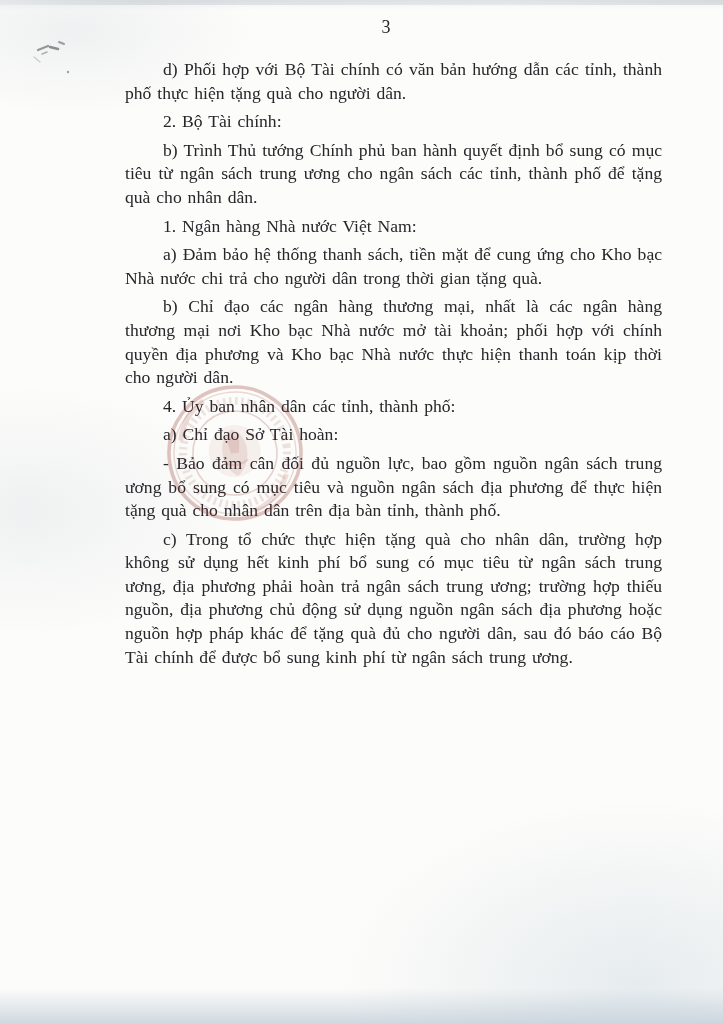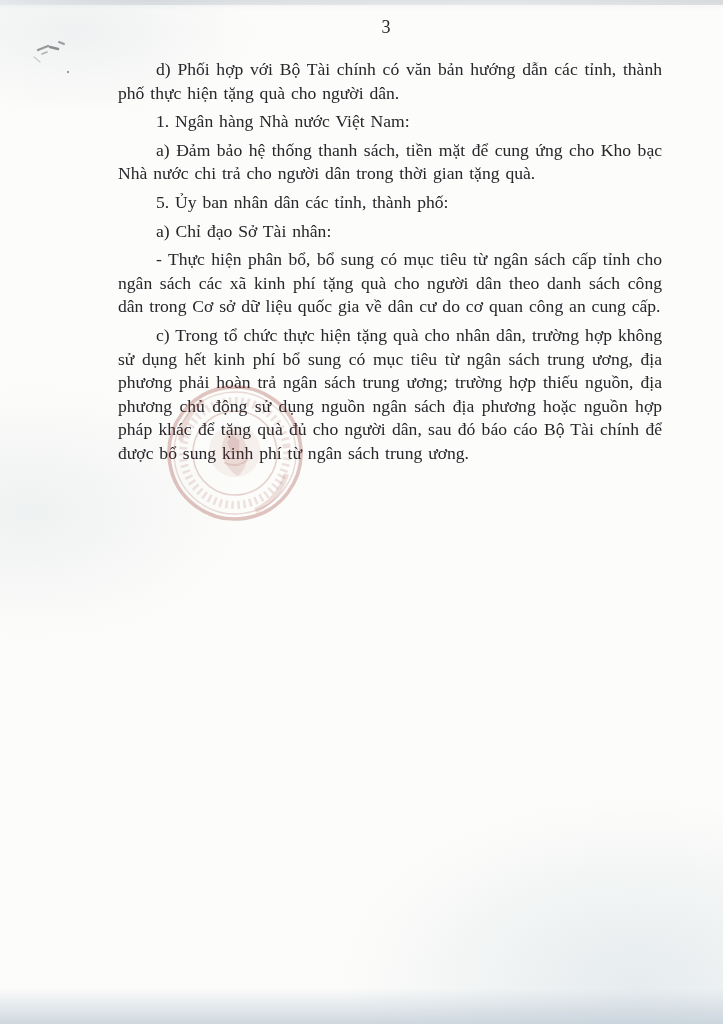--- a/index.html
+++ b/index.html
@@ -26,21 +26,21 @@
     position:relative;
     padding:15px 61px 0 110px;
   }
   .page-number{
     text-align:center;
     font-size:18px;
     line-height:24px;
     margin:0 0 19px 0;
   }
   .body-text p{
-    margin:0 0 5px 8px;
+    margin:0 0 5px 15px;
     font-size:17.6px;
     line-height:23.6px;
     text-align:justify;
     text-indent:38px;
     word-spacing:1.5px;
   }
   .stamp{
     position:absolute;
     left:163px;top:381px;
     width:145px;height:145px;
@@ -67,25 +67,28 @@
       <path d="M14,22 L19,20" stroke-width="1.6" opacity=".4"></path>
       <circle cx="40" cy="40" r="1.2" fill="#4a4a4e" stroke="none" opacity=".5"></circle>
       <path d="M6,25 L12,30" stroke-width="1.2" opacity=".25"></path>
     </g>
   </svg>
 
   <div class="content">
     <div class="page-number">3</div>
     <div class="body-text">
       <p>d) Phối hợp với Bộ Tài chính có văn bản hướng dẫn các tỉnh, thành phố thực hiện tặng quà cho người dân.</p>
+      <p>2. Bộ Tài chính:</p>
+      <p>b) Trình Thủ tướng Chính phủ ban hành quyết định bổ sung có mục tiêu từ ngân sách trung ương cho ngân sách các tỉnh, thành phố để tặng quà cho nhân dân.</p>
       <p>1. Ngân hàng Nhà nước Việt Nam:</p>
       <p>a) Đảm bảo hệ thống thanh sách, tiền mặt để cung ứng cho Kho bạc Nhà nước chi trả cho người dân trong thời gian tặng quà.</p>
-      <p>5. Ủy ban nhân dân các tỉnh, thành phố:</p>
-      <p>a) Chỉ đạo Sở Tài nhân:</p>
-      <p>- Thực hiện phân bổ, bổ sung có mục tiêu từ ngân sách cấp tỉnh cho ngân sách các xã kinh phí tặng quà cho người dân theo danh sách công dân trong Cơ sở dữ liệu quốc gia về dân cư do cơ quan công an cung cấp.</p>
+      <p>b) Chỉ đạo các ngân hàng thương mại, nhất là các ngân hàng thương mại nơi Kho bạc Nhà nước mở tài khoản; phối hợp với chính quyền địa phương và Kho bạc Nhà nước thực hiện thanh toán kịp thời cho người dân.</p>
+      <p>4. Ủy ban nhân dân các tỉnh, thành phố:</p>
+      <p>a) Chỉ đạo Sở Tài hoàn:</p>
+      <p>- Bảo đảm cân đối đủ nguồn lực, bao gồm nguồn ngân sách trung ương bổ sung có mục tiêu và nguồn ngân sách địa phương để thực hiện tặng quà cho nhân dân trên địa bàn tỉnh, thành phố.</p>
       <p>c) Trong tổ chức thực hiện tặng quà cho nhân dân, trường hợp không sử dụng hết kinh phí bổ sung có mục tiêu từ ngân sách trung ương, địa phương phải hoàn trả ngân sách trung ương; trường hợp thiếu nguồn, địa phương chủ động sử dụng nguồn ngân sách địa phương hoặc nguồn hợp pháp khác để tặng quà đủ cho người dân, sau đó báo cáo Bộ Tài chính để được bổ sung kinh phí từ ngân sách trung ương.</p>
     </div>
   </div>
 
   <svg class="stamp" viewBox="0 0 145 145">
     <g transform="rotate(-8 72 72)">
       <circle cx="72" cy="72" r="66" fill="none" stroke="#96392f" stroke-width="3.6" opacity=".34"></circle>
       <circle cx="72" cy="72" r="61" fill="none" stroke="#96392f" stroke-width="1.4" opacity=".22"></circle>
 
       <circle cx="72" cy="72" r="52" fill="none" stroke="#96392f" stroke-width="8" stroke-dasharray="2.5 3.5" opacity=".16"></circle>

